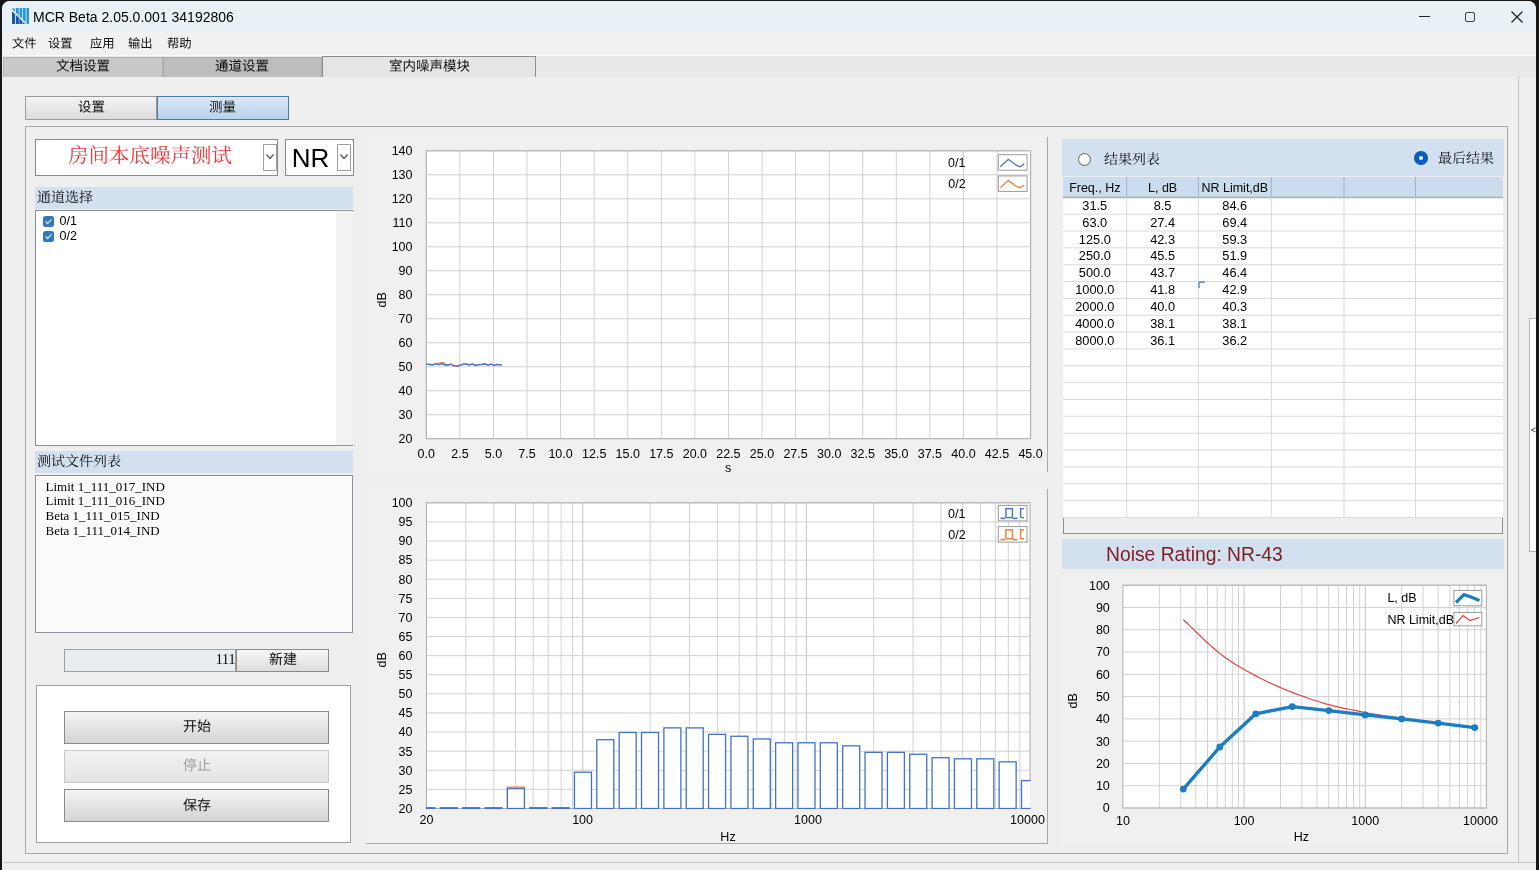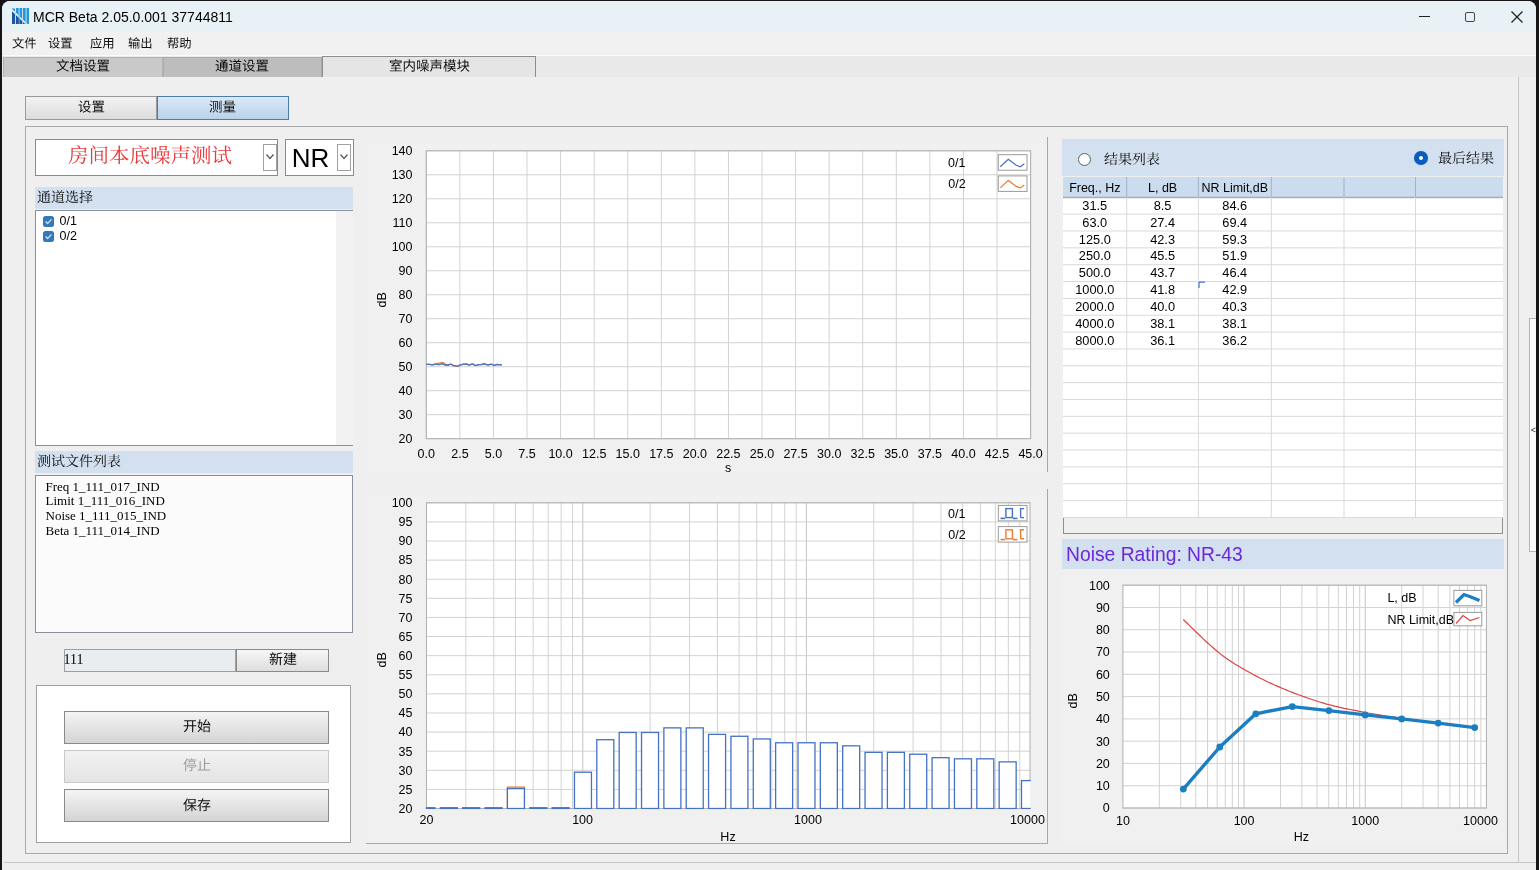--- a/index.html
+++ b/index.html
@@ -18,21 +18,21 @@
           <rect x="11.0" y="0" width="2.7" height="16"></rect>
           <rect x="14.5" y="0" width="2.5" height="16"></rect>
         </clipPath>
       </defs>
 <g clip-path="url(#bars)">
 <rect x="0" y="0" width="17" height="16" fill="#2596d8"></rect>
 <path d="M0 0.8 L14.6 16 L0 16 Z" fill="#1d55a5"></path>
 <path d="M-0.6 1.4 L15.0 16.6" stroke="#e8f1f6" stroke-width="1.7"></path>
 </g>
     </svg>
-<div class="lbl" style="left:31px;top:8px;font-size:14px">MCR Beta 2.05.0.001 37744811</div>
+<div class="lbl" style="left:31px;top:8px;font-size:14px">MCR Beta 2.05.0.001 34192806</div>
 <div class="abs" style="left:1417px;top:15px;width:11px;height:1.4px;background:#222"></div>
 <div class="abs" style="left:1463px;top:11px;width:10px;height:10px;border:1.1px solid #444;border-radius:2px"></div>
 <svg class="abs" style="left:1508px;top:9px" width="14" height="14" viewBox="0 0 14 14">
 <path d="M1.5 1.5 L12.5 12.5 M12.5 1.5 L1.5 12.5" stroke="#222" stroke-width="1.3"></path>
     </svg>
 <div class="abs" style="left:0;top:31px;width:1535px;height:22px;background:#f1f1f1"></div>
 <svg style="position:absolute;left:10.0px;top:35.5px;" width="25.6" height="14.5" viewBox="0 0 25.6 14.5">
       <path fill="#111" transform="translate(0,10.58)" d="M5.2 -10.1C5.6 -9.5 6.0 -8.7 6.1 -8.2L7.1 -8.5C7.0 -9.0 6.5 -9.8 6.2 -10.4ZM0.6 -8.2V-7.3H2.5C3.3 -5.4 4.2 -3.8 5.5 -2.5C4.1 -1.3 2.5 -0.5 0.4 0.1C0.6 0.3 0.9 0.7 1.0 1.0C3.1 0.3 4.8 -0.6 6.2 -1.8C7.6 -0.6 9.2 0.3 11.3 0.9C11.4 0.6 11.7 0.2 11.9 0.0C9.9 -0.4 8.3 -1.3 6.9 -2.5C8.1 -3.7 9.1 -5.3 9.8 -7.3H11.7V-8.2ZM6.2 -3.1C5.0 -4.3 4.1 -5.7 3.5 -7.3H8.7C8.1 -5.6 7.3 -4.2 6.2 -3.1Z M16.2 -4.2V-3.3H19.7V1.0H20.7V-3.3H24.0V-4.2H20.7V-6.9H23.5V-7.8H20.7V-10.2H19.7V-7.8H18.1C18.2 -8.4 18.4 -9.0 18.5 -9.5L17.6 -9.7C17.3 -8.1 16.8 -6.5 16.1 -5.5C16.3 -5.4 16.7 -5.2 16.9 -5.0C17.2 -5.5 17.5 -6.2 17.8 -6.9H19.7V-4.2ZM15.6 -10.3C14.9 -8.4 13.8 -6.6 12.7 -5.4C12.9 -5.2 13.1 -4.7 13.2 -4.5C13.6 -4.9 14.0 -5.4 14.4 -5.9V1.0H15.2V-7.3C15.7 -8.2 16.1 -9.1 16.5 -10.0Z"></path>
     </svg>
 <svg style="position:absolute;left:45.7px;top:35.5px;" width="25.6" height="14.5" viewBox="0 0 25.6 14.5">
@@ -100,26 +100,26 @@
 <div class="abs" style="left:41.3px;top:229.8px;width:11px;height:11px;background:#3377bc;border-radius:2.5px"></div>
 <svg class="abs" style="left:41.3px;top:229.8px" width="11" height="11" viewBox="0 0 11 11">
       <path d="M2.6 5.6 L4.6 7.6 L8.4 3.4" fill="none" stroke="#cfe2f2" stroke-width="1.4"></path>
     </svg>
 <div class="lbl" style="left:57.5px;top:228.3px;font-size:12.5px">0/2</div>
 <div class="abs" style="left:33.3px;top:449.8px;width:318.2px;height:21.8px;background:#d2e0f0"></div>
 <svg style="position:absolute;left:34.5px;top:452.7px;" width="85.0" height="16.5" viewBox="0 0 85.0 16.5">
       <path fill="#111" transform="translate(0,12.04)" d="M7.6 -8.8 6.2 -9.1C6.2 -3.5 6.3 -0.9 3.2 0.9L3.4 1.1C7.1 -0.5 7.0 -3.3 7.1 -8.4C7.4 -8.4 7.5 -8.6 7.6 -8.8ZM6.9 -2.6 6.8 -2.5C7.4 -1.8 8.2 -0.7 8.5 0.1C9.4 0.8 10.1 -1.3 6.9 -2.6ZM4.4 -11.1V-2.8H4.5C4.9 -2.8 5.2 -3.0 5.2 -3.0V-10.3H8.2V-3.1H8.3C8.7 -3.1 9.0 -3.3 9.0 -3.3V-10.2C9.3 -10.3 9.5 -10.4 9.6 -10.5L8.6 -11.3L8.1 -10.7H5.3ZM13.3 -11.3 12.0 -11.5V-0.3C12.0 -0.1 11.9 0.0 11.6 0.0C11.4 0.0 10.2 -0.1 10.2 -0.1V0.1C10.7 0.2 11.0 0.3 11.2 0.4C11.4 0.6 11.5 0.8 11.5 1.1C12.7 1.0 12.8 0.5 12.8 -0.2V-10.9C13.1 -11.0 13.3 -11.1 13.3 -11.3ZM11.4 -9.7 10.1 -9.9V-2.0H10.2C10.5 -2.0 10.9 -2.2 10.9 -2.3V-9.4C11.2 -9.4 11.3 -9.5 11.4 -9.7ZM1.4 -2.8C1.2 -2.8 0.8 -2.8 0.8 -2.8V-2.5C1.1 -2.5 1.2 -2.5 1.4 -2.3C1.7 -2.1 1.8 -1.0 1.6 0.4C1.6 0.8 1.8 1.1 2.0 1.1C2.5 1.1 2.8 0.7 2.8 0.1C2.9 -1.0 2.5 -1.7 2.5 -2.3C2.4 -2.6 2.5 -3.1 2.6 -3.5C2.7 -4.2 3.6 -7.3 4.0 -8.9L3.7 -9.0C1.9 -3.6 1.9 -3.6 1.7 -3.1C1.6 -2.8 1.5 -2.8 1.4 -2.8ZM0.7 -8.4 0.5 -8.3C1.0 -7.9 1.6 -7.2 1.8 -6.6C2.7 -6.0 3.4 -7.8 0.7 -8.4ZM1.6 -11.6 1.5 -11.5C2.0 -11.1 2.7 -10.3 2.9 -9.7C3.9 -9.1 4.5 -11.1 1.6 -11.6Z M25.1 -11.3 24.9 -11.2C25.3 -10.8 25.8 -10.0 25.9 -9.4C26.8 -8.8 27.6 -10.4 25.1 -11.3ZM15.5 -11.7 15.3 -11.6C15.9 -10.9 16.7 -9.8 16.9 -9.0C17.8 -8.3 18.5 -10.3 15.5 -11.7ZM17.2 -7.4C17.5 -7.5 17.7 -7.6 17.7 -7.7L16.8 -8.5L16.3 -8.0H14.5L14.7 -7.5H16.3V-1.3C16.3 -1.0 16.3 -0.9 15.8 -0.7L16.4 0.4C16.5 0.4 16.7 0.2 16.8 -0.1C17.8 -1.1 18.7 -2.1 19.1 -2.6L19.0 -2.8L17.2 -1.5ZM22.3 -6.5 21.8 -5.8H18.5L18.6 -5.4H20.4V-1.4C19.4 -1.1 18.6 -0.9 18.2 -0.8L18.7 0.2C18.8 0.1 18.9 0.0 19.0 -0.1C20.9 -0.9 22.4 -1.5 23.5 -2.0L23.4 -2.2L21.3 -1.6V-5.4H23.0C23.2 -5.4 23.3 -5.4 23.3 -5.6C22.9 -6.0 22.3 -6.5 22.3 -6.5ZM26.4 -9.2 25.7 -8.4H24.1C24.1 -9.3 24.1 -10.2 24.1 -11.1C24.5 -11.1 24.6 -11.3 24.6 -11.5L23.2 -11.6C23.2 -10.5 23.2 -9.4 23.2 -8.4H18.3L18.4 -8.0H23.2C23.4 -4.1 24.0 -1.1 25.9 0.4C26.3 0.9 27.1 1.3 27.5 0.9C27.6 0.8 27.6 0.5 27.2 -0.0L27.4 -2.1L27.3 -2.2C27.1 -1.6 26.9 -0.9 26.7 -0.6C26.6 -0.3 26.5 -0.3 26.3 -0.5C24.7 -1.8 24.2 -4.6 24.1 -8.0H27.2C27.4 -8.0 27.5 -8.1 27.6 -8.2C27.1 -8.6 26.4 -9.2 26.4 -9.2Z M33.7 -11.7 33.6 -11.6C34.3 -11.0 35.1 -10.0 35.4 -9.2C36.4 -8.5 37.1 -10.7 33.7 -11.7ZM37.8 -8.3C37.3 -6.3 36.4 -4.5 35.1 -3.1C33.6 -4.4 32.5 -6.1 31.9 -8.3ZM40.1 -9.6 39.4 -8.7H28.7L28.8 -8.3H31.6C32.1 -5.9 33.1 -4.0 34.5 -2.5C33.0 -1.1 31.1 0.1 28.6 0.9L28.7 1.1C31.3 0.4 33.4 -0.6 35.0 -1.9C36.5 -0.5 38.3 0.4 40.5 1.1C40.7 0.6 41.0 0.3 41.5 0.3L41.6 0.2C39.3 -0.4 37.3 -1.2 35.7 -2.5C37.3 -4.1 38.3 -6.0 39.0 -8.3H41.0C41.2 -8.3 41.3 -8.3 41.4 -8.5C40.9 -8.9 40.1 -9.6 40.1 -9.6Z M50.3 -11.6V-8.5H48.2C48.4 -9.1 48.6 -9.7 48.8 -10.3C49.1 -10.3 49.3 -10.4 49.4 -10.5L47.9 -11.0C47.6 -8.9 46.8 -6.8 46.0 -5.5L46.2 -5.3C46.9 -6.0 47.5 -7.0 48.0 -8.1H50.3V-4.7H46.0L46.1 -4.2H50.3V1.1H50.5C50.9 1.1 51.2 0.9 51.2 0.7V-4.2H55.2C55.4 -4.2 55.5 -4.3 55.6 -4.5C55.1 -4.9 54.3 -5.5 54.3 -5.5L53.7 -4.7H51.2V-8.1H54.8C55.0 -8.1 55.1 -8.1 55.1 -8.3C54.7 -8.7 54.0 -9.3 54.0 -9.3L53.3 -8.5H51.2V-11.0C51.6 -11.1 51.7 -11.2 51.8 -11.4ZM45.6 -11.7C44.9 -9.1 43.7 -6.4 42.5 -4.7L42.7 -4.6C43.3 -5.2 43.9 -5.9 44.4 -6.8V1.1H44.6C44.9 1.1 45.3 0.9 45.3 0.8V-7.6C45.6 -7.6 45.7 -7.7 45.7 -7.8L45.1 -8.1C45.7 -9.0 46.1 -10.0 46.5 -11.0C46.8 -10.9 46.9 -11.1 47.0 -11.2Z M64.9 -10.5V-1.8H65.1C65.4 -1.8 65.8 -2.0 65.8 -2.1V-10.0C66.1 -10.1 66.2 -10.2 66.3 -10.4ZM67.7 -11.4V-0.4C67.7 -0.1 67.7 -0.0 67.4 -0.0C67.1 -0.0 65.5 -0.2 65.5 -0.2V0.1C66.2 0.1 66.6 0.3 66.8 0.4C67.0 0.6 67.1 0.8 67.1 1.1C68.5 1.0 68.6 0.5 68.6 -0.3V-10.9C69.0 -10.9 69.1 -11.1 69.2 -11.3ZM56.7 -10.6 56.8 -10.2H59.5C59.1 -7.9 57.9 -5.4 56.4 -3.6L56.6 -3.4C57.3 -4.1 58.0 -4.9 58.6 -5.7C59.2 -5.2 59.9 -4.4 60.0 -3.8C61.0 -3.1 61.6 -5.0 58.8 -6.0C59.1 -6.4 59.4 -6.9 59.6 -7.4H62.6C61.8 -3.9 60.0 -0.8 56.8 0.9L56.9 1.1C60.8 -0.6 62.6 -3.8 63.6 -7.3C63.9 -7.3 64.0 -7.4 64.1 -7.5L63.1 -8.4L62.5 -7.9H59.9C60.2 -8.6 60.5 -9.4 60.7 -10.2H64.1C64.3 -10.2 64.4 -10.2 64.5 -10.4C64.0 -10.8 63.2 -11.4 63.2 -11.4L62.6 -10.6Z M78.0 -11.6 76.5 -11.8V-10.1H71.6L71.7 -9.7H76.5V-8.1H72.2L72.3 -7.7H76.5V-6.1H70.8L70.9 -5.7H75.8C74.6 -4.2 72.7 -2.8 70.5 -1.8L70.6 -1.6C71.9 -2.0 73.1 -2.6 74.2 -3.2V-0.4C74.2 -0.2 74.1 -0.1 73.6 0.3L74.4 1.2C74.4 1.2 74.5 1.1 74.6 1.0C76.3 0.2 77.8 -0.7 78.7 -1.1L78.6 -1.3C77.3 -0.9 76.0 -0.5 75.1 -0.2V-3.8C75.9 -4.4 76.6 -5.0 77.1 -5.7H77.3C78.1 -2.3 80.0 -0.2 82.7 0.7C82.7 0.3 83.1 -0.0 83.5 -0.2L83.6 -0.3C82.0 -0.7 80.5 -1.5 79.4 -2.6C80.5 -3.1 81.7 -3.8 82.4 -4.4C82.7 -4.3 82.8 -4.3 82.9 -4.5L81.6 -5.3C81.1 -4.6 80.1 -3.5 79.2 -2.8C78.5 -3.6 78.0 -4.6 77.6 -5.7H82.9C83.1 -5.7 83.3 -5.8 83.3 -5.9C82.8 -6.4 82.1 -7.0 82.1 -7.0L81.4 -6.1H77.5V-7.7H81.8C82.0 -7.7 82.1 -7.8 82.2 -8.0C81.7 -8.4 81.0 -8.9 81.0 -8.9L80.4 -8.1H77.5V-9.7H82.4C82.6 -9.7 82.8 -9.7 82.8 -9.9C82.4 -10.3 81.6 -10.9 81.6 -10.9L81.0 -10.1H77.5V-11.3C77.8 -11.3 78.0 -11.4 78.0 -11.6Z"></path>
     </svg>
 <div class="abs" style="left:33.3px;top:474.4px;width:318.2px;height:157.8px;background:#fbfbfb;border:1px solid #8a9099"></div>
-<div class="lbl" style="left:43.5px;top:477.5px;font-size:13px;font-family:'Liberation Serif',serif">Freq 1_111_017_IND</div>
+<div class="lbl" style="left:43.5px;top:477.5px;font-size:13px;font-family:'Liberation Serif',serif">Limit 1_111_017_IND</div>
 <div class="lbl" style="left:43.5px;top:492.2px;font-size:13px;font-family:'Liberation Serif',serif">Limit 1_111_016_IND</div>
-<div class="lbl" style="left:43.5px;top:507.0px;font-size:13px;font-family:'Liberation Serif',serif">Noise 1_111_015_IND</div>
+<div class="lbl" style="left:43.5px;top:507.0px;font-size:13px;font-family:'Liberation Serif',serif">Beta 1_111_015_IND</div>
 <div class="lbl" style="left:43.5px;top:521.8px;font-size:13px;font-family:'Liberation Serif',serif">Beta 1_111_014_IND</div>
 <div class="abs" style="left:61.6px;top:648.3px;width:172.8px;height:22.4px;background:#e9edf0;border:1px solid #9aa0a5"></div>
-<div class="lbl" style="left:61.6px;top:651px;width:172px;text-align:left;font-size:14px;font-family:'Liberation Serif',serif">111</div>
+<div class="lbl" style="left:61.6px;top:651px;width:172px;text-align:right;font-size:14px;font-family:'Liberation Serif',serif">111</div>
 <div class="abs" style="left:234.4px;top:648.3px;width:92.6px;height:22.4px;background:linear-gradient(#f6f6f6,#dedede);border:1px solid #8a8a8a"></div>
 <svg style="position:absolute;left:266.7px;top:651.2px;" width="29.0" height="16.5" viewBox="0 0 29.0 16.5">
       <path fill="#111" transform="translate(0,12.04)" d="M5.0 -3.0C5.5 -2.3 6.0 -1.3 6.2 -0.7L6.9 -1.2C6.7 -1.8 6.2 -2.7 5.8 -3.4ZM1.9 -3.3C1.6 -2.4 1.1 -1.6 0.6 -1.0C0.8 -0.8 1.1 -0.6 1.3 -0.4C1.9 -1.1 2.4 -2.1 2.7 -3.1ZM7.7 -10.4V-5.6C7.7 -3.7 7.6 -1.3 6.4 0.4C6.7 0.5 7.1 0.8 7.3 1.0C8.5 -0.8 8.7 -3.6 8.7 -5.6V-6.0H10.8V1.1H11.9V-6.0H13.4V-7.0H8.7V-9.7C10.2 -9.9 11.8 -10.3 13.0 -10.7L12.1 -11.5C11.1 -11.1 9.3 -10.7 7.7 -10.4ZM3.0 -11.6C3.2 -11.2 3.4 -10.7 3.6 -10.3H0.9V-9.4H7.0V-10.3H4.7C4.5 -10.8 4.2 -11.4 3.9 -11.8ZM5.3 -9.3C5.1 -8.7 4.8 -7.7 4.5 -7.1H0.6V-6.2H3.5V-4.7H0.7V-3.8H3.5V-0.3C3.5 -0.1 3.5 -0.1 3.3 -0.1C3.2 -0.1 2.8 -0.1 2.3 -0.1C2.4 0.2 2.5 0.6 2.6 0.8C3.3 0.8 3.7 0.8 4.1 0.7C4.4 0.5 4.5 0.3 4.5 -0.2V-3.8H7.1V-4.7H4.5V-6.2H7.3V-7.1H5.5C5.7 -7.7 6.0 -8.4 6.3 -9.1ZM1.8 -9.1C2.0 -8.5 2.3 -7.6 2.3 -7.1L3.2 -7.4C3.1 -7.9 2.9 -8.7 2.6 -9.3Z M19.5 -10.6V-9.7H22.1V-8.7H18.6V-7.9H22.1V-6.8H19.4V-5.9H22.1V-4.8H19.3V-4.0H22.1V-2.9H18.7V-2.1H22.1V-0.7H23.1V-2.1H27.1V-2.9H23.1V-4.0H26.6V-4.8H23.1V-5.9H26.3V-7.9H27.2V-8.7H26.3V-10.6H23.1V-11.8H22.1V-10.6ZM23.1 -7.9H25.3V-6.8H23.1ZM23.1 -8.7V-9.7H25.3V-8.7ZM15.4 -5.5C15.4 -5.7 15.7 -5.8 15.9 -6.0H17.6C17.4 -4.7 17.2 -3.6 16.8 -2.7C16.4 -3.3 16.1 -4.0 15.9 -4.8L15.1 -4.5C15.4 -3.4 15.8 -2.5 16.4 -1.8C15.9 -0.8 15.2 -0.1 14.5 0.4C14.7 0.6 15.1 0.9 15.3 1.1C16.0 0.6 16.6 -0.1 17.1 -1.0C18.5 0.4 20.6 0.8 23.1 0.8H27.1C27.1 0.5 27.3 0.0 27.5 -0.2C26.8 -0.2 23.7 -0.2 23.2 -0.2C20.8 -0.2 18.9 -0.5 17.5 -1.8C18.1 -3.1 18.5 -4.8 18.7 -6.8L18.1 -6.9L17.9 -6.9H16.7C17.4 -7.9 18.1 -9.3 18.7 -10.6L18.1 -11.0L17.7 -10.9H14.9V-10.0H17.3C16.8 -8.7 16.1 -7.6 15.8 -7.2C15.5 -6.8 15.2 -6.4 14.9 -6.4C15.1 -6.1 15.3 -5.7 15.4 -5.5Z"></path>
     </svg>
 <div class="abs" style="left:34.1px;top:683.9px;width:315.2px;height:158.5px;background:#fff;border:1px solid #a0a0a0"></div>
 <div class="abs" style="left:62.4px;top:710.0px;width:265px;height:32.7px;background:linear-gradient(#f4f4f4,#d4d4d4);border:1px solid #8a8a8a"></div>
 <svg style="position:absolute;left:181.0px;top:718.1px;" width="29.0" height="16.5" viewBox="0 0 29.0 16.5">
       <path fill="#111" transform="translate(0,12.04)" d="M9.1 -9.8V-5.9H5.2V-6.5V-9.8ZM0.7 -5.9V-4.8H4.0C3.8 -2.9 3.1 -1.1 0.8 0.4C1.0 0.6 1.4 0.9 1.6 1.2C4.2 -0.5 4.9 -2.6 5.1 -4.8H9.1V1.1H10.2V-4.8H13.3V-5.9H10.2V-9.8H12.9V-10.8H1.2V-9.8H4.1V-6.5L4.1 -5.9Z M20.5 -4.6V1.1H21.4V0.5H25.7V1.1H26.7V-4.6ZM21.4 -0.4V-3.6H25.7V-0.4ZM20.0 -5.7C20.4 -5.9 21.0 -5.9 26.2 -6.3C26.4 -6.0 26.6 -5.6 26.7 -5.3L27.6 -5.8C27.1 -6.9 26.2 -8.5 25.2 -9.7L24.4 -9.3C24.8 -8.7 25.3 -8.0 25.7 -7.2L21.3 -7.0C22.2 -8.2 23.1 -9.8 23.9 -11.5L22.8 -11.8C22.1 -10.0 20.9 -8.1 20.6 -7.6C20.2 -7.1 19.9 -6.8 19.7 -6.7C19.8 -6.4 19.9 -5.9 20.0 -5.7ZM16.8 -7.9H18.4C18.3 -6.1 17.9 -4.6 17.5 -3.4C17.0 -3.8 16.5 -4.1 16.0 -4.5C16.3 -5.5 16.6 -6.7 16.8 -7.9ZM14.9 -4.1C15.6 -3.6 16.4 -3.0 17.0 -2.4C16.4 -1.2 15.6 -0.3 14.6 0.3C14.8 0.5 15.1 0.8 15.2 1.1C16.3 0.4 17.1 -0.5 17.8 -1.7C18.3 -1.2 18.8 -0.7 19.1 -0.3L19.7 -1.1C19.4 -1.6 18.9 -2.2 18.2 -2.7C18.9 -4.3 19.3 -6.3 19.4 -8.8L18.8 -8.9L18.7 -8.9H17.0C17.2 -9.8 17.4 -10.8 17.5 -11.6L16.5 -11.7C16.4 -10.8 16.3 -9.9 16.1 -8.9H14.6V-7.9H15.9C15.6 -6.5 15.2 -5.1 14.9 -4.1Z"></path>
     </svg>
 <div class="abs" style="left:62.4px;top:749.2px;width:265px;height:32.7px;background:linear-gradient(#f2f2f2,#e4e4e4);border:1px solid #c9c9c9"></div>
@@ -403,21 +403,21 @@
       <text x="171.8" y="134.0" font-size="12.8" text-anchor="middle" fill="#000" font-family="Liberation Sans">40.3</text>
       <text x="31.8" y="150.9" font-size="12.8" text-anchor="middle" fill="#000" font-family="Liberation Sans">4000.0</text>
       <text x="99.6" y="150.9" font-size="12.8" text-anchor="middle" fill="#000" font-family="Liberation Sans">38.1</text>
       <text x="171.8" y="150.9" font-size="12.8" text-anchor="middle" fill="#000" font-family="Liberation Sans">38.1</text>
       <text x="31.8" y="167.7" font-size="12.8" text-anchor="middle" fill="#000" font-family="Liberation Sans">8000.0</text>
       <text x="99.6" y="167.7" font-size="12.8" text-anchor="middle" fill="#000" font-family="Liberation Sans">36.1</text>
       <text x="171.8" y="167.7" font-size="12.8" text-anchor="middle" fill="#000" font-family="Liberation Sans">36.2</text>
       <path d="M136.0 105.1 v6 M136.0 105.1 h6" stroke="#4472c4" stroke-width="1.2" fill="none"></path>
     </svg>
 <div class="abs" style="left:1059.5px;top:537.5px;width:442px;height:30.8px;background:#d2e0f0"></div>
-<div class="lbl" style="left:1064px;top:543px;font-size:19.3px;color:#6d28d9">Noise Rating: NR-43</div>
+<div class="lbl" style="left:1104px;top:543px;font-size:19.3px;color:#7f1d1d">Noise Rating: NR-43</div>
 <div class="abs" style="left:1057.6px;top:572.6px;width:444px;height:270px;border:1px solid #a8a8a8;background:#f0f0f0"></div>
 <svg class="abs" style="left:1057.6px;top:572.6px" width="444" height="270" viewBox="0 0 444 270">
       <rect x="0" y="0" width="444" height="270" fill="#f0f0f0"></rect>
       <rect x="62.9" y="11.2" width="363.5" height="222.8" fill="#fff"></rect>
       <line x1="99.37" y1="11.2" x2="99.37" y2="234.0" stroke="#d2d2d2"></line>
       <line x1="120.71" y1="11.2" x2="120.71" y2="234.0" stroke="#d2d2d2"></line>
       <line x1="135.85" y1="11.2" x2="135.85" y2="234.0" stroke="#d2d2d2"></line>
       <line x1="147.59" y1="11.2" x2="147.59" y2="234.0" stroke="#d2d2d2"></line>
       <line x1="157.19" y1="11.2" x2="157.19" y2="234.0" stroke="#d2d2d2"></line>
       <line x1="165.30" y1="11.2" x2="165.30" y2="234.0" stroke="#d2d2d2"></line>

